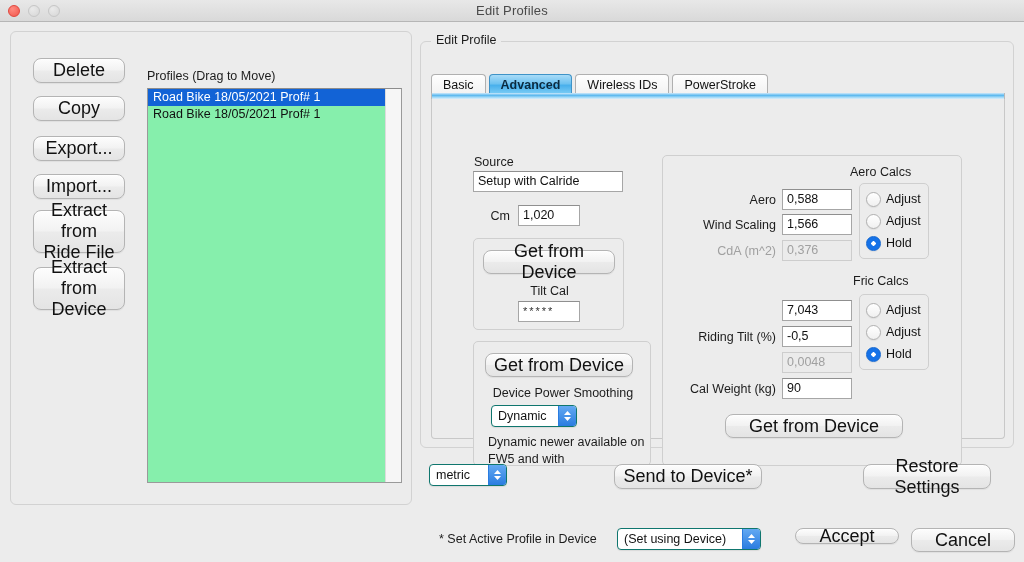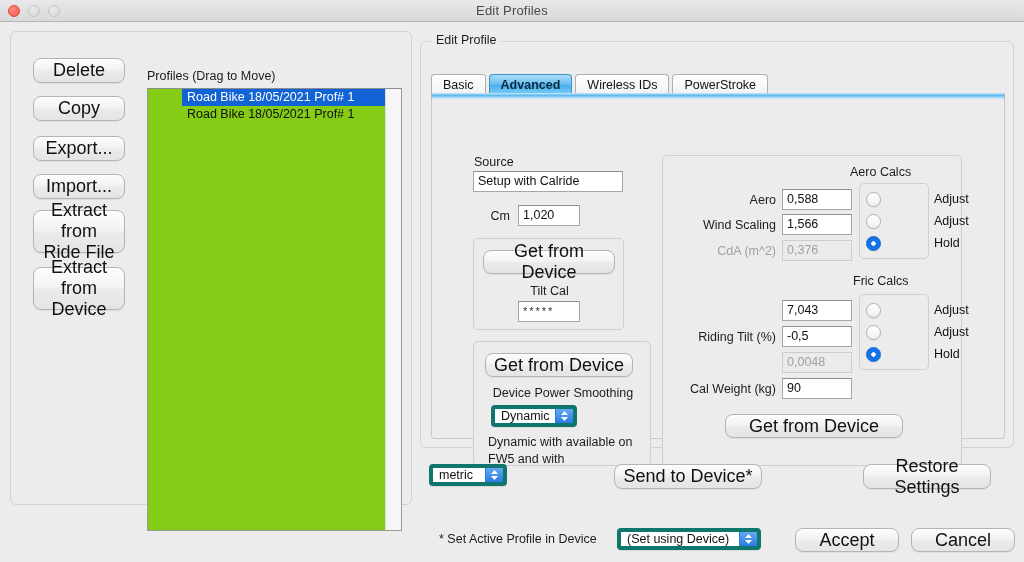--- a/index.html
+++ b/index.html
@@ -64,26 +64,25 @@
   .btn.two-line { flex-direction: column; }
 
   .side-btn { position: absolute; left: 22px; width: 92px; height: 25px; }
 
   
   .list-label {
     position: absolute; left: 136px; top: 37px;
     font-size: 12.5px; color: #1c1c1c;
   }
   .listbox {
-    position: absolute; left: 136px; top: 56px; width: 255px; height: 443px;
-    background: #84cc16;
+    position: absolute; left: 136px; top: 56px; width: 255px; height: 395px;
+    background: #86efac;
     border: 1px solid #9a9a9a;
     border-top-color: #8c8c8c;
     overflow: hidden;
-    padding-left: 34px;
   }
   .list-scroll {
     position: absolute; right: 0; top: 0; width: 16px; height: 100%;
     background: #f6f6f6; border-left: 1px solid #dcdcdc;
   }
   .list-row {
     height: 17px; line-height: 17px;
     padding-left: 5px; font-size: 12.5px; color: #111;
     white-space: nowrap;
   }
@@ -155,42 +154,42 @@
   .lbl.center { justify-content: center; }
 
   
   .radiogroup {
     position: absolute;
     border: 1px solid #cfcfcf;
     border-radius: 5px;
     background: #ececec;
     padding: 4px 6px;
   }
-  .radio-row { display: flex; align-items: center; height: 22px; gap: 48px; }
+  .radio-row { display: flex; align-items: center; height: 22px; }
   .radio {
     width: 15px; height: 15px; border-radius: 50%;
     background: linear-gradient(to bottom, #ffffff, #f0f0f0);
     border: 1px solid #b0b0b0;
     margin-right: 5px; flex: none;
     box-shadow: 0 1px 1px rgba(0,0,0,.06);
   }
   .radio.on {
     background: radial-gradient(circle at 50% 50%, #ffffff 0 22%, #1572e8 26% 100%);
     border-color: #1366cf;
   }
   .radio-label { font-size: 12.5px; color: #111; }
   .rg-title {
     position: absolute; font-size: 12.5px; color: #1c1c1c; white-space: nowrap;
   }
 
   
   .popup {
     position: absolute;
     background: #fff;
-    border: 4px solid #0f766e;
+    border: 1px solid #0f766e;
     border-radius: 4px;
     height: 22px;
     display: flex; align-items: center;
     font-size: 12.5px; color: #111;
     padding-left: 6px;
     overflow: hidden;
     cursor: default;
     box-shadow: 0 1px 1px rgba(0,0,0,.08);
   }
   .popup .pv { flex: 1; white-space: nowrap; }
@@ -276,21 +275,21 @@
       <div class="popup" style="left:17px; top:63px; width:86px;">
         <span class="pv">Dynamic</span>
         <span class="arrows">
           <svg width="9" height="14" viewBox="0 0 9 14">
               <polygon points="4.5,2 8,6 1,6" fill="#fff"></polygon>
               <polygon points="4.5,12 8,8 1,8" fill="#fff"></polygon>
             </svg>
         </span>
       </div>
 
-      <div class="lbl" style="left:14px; top:89px;">Dynamic with available on</div>
+      <div class="lbl" style="left:14px; top:89px;">Dynamic newer available on</div>
       <div class="lbl" style="left:14px; top:106px;">FW5 and with</div>
     </div>
 
     <div class="frame" style="left:230px; top:56px; width:300px; height:311px;">
 
       <div class="rg-title" style="left:187px; top:9px;">Aero Calcs</div>
 
       <div class="lbl right" style="left:0px;  top:33px; width:113px;">Aero</div>
       <div class="field" style="left:119px;top:33px; width:70px;">0,588</div>
       <div class="lbl right" style="left:0px;  top:58px; width:113px;">Wind Scaling</div>
@@ -362,14 +361,14 @@
 <div class="popup" style="left:617px; top:528px; width:144px;">
   <span class="pv">(Set using Device)</span>
   <span class="arrows">
     <svg width="9" height="14" viewBox="0 0 9 14">
         <polygon points="4.5,2 8,6 1,6" fill="#fff"></polygon>
         <polygon points="4.5,12 8,8 1,8" fill="#fff"></polygon>
       </svg>
   </span>
 </div>
 
-<div class="btn" style="position:absolute; left:795px; top:528px; width:104px; height:24px;">Accept</div>
+<div class="btn" style="position:absolute; left:795px; top:528px; width:104px; height:16px;">Accept</div>
 <div class="btn" style="position:absolute; left:911px; top:528px; width:104px; height:24px;">Cancel</div>
 
 </body></html>

